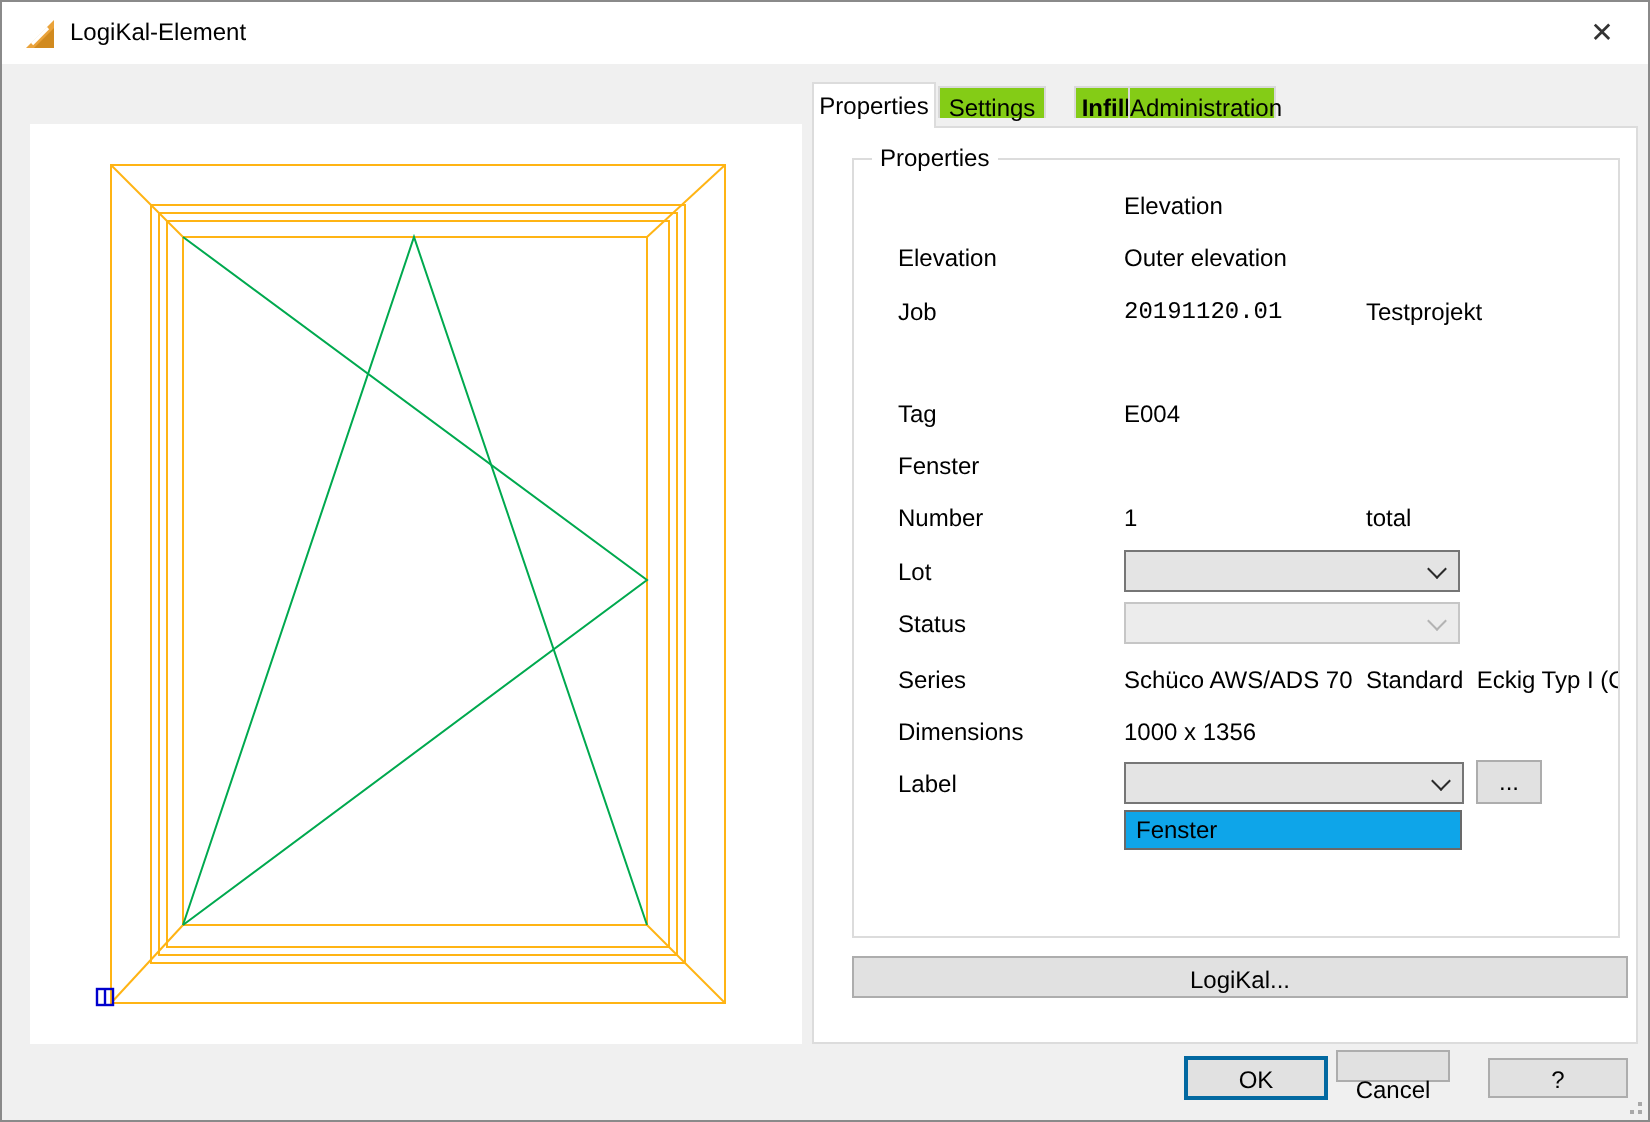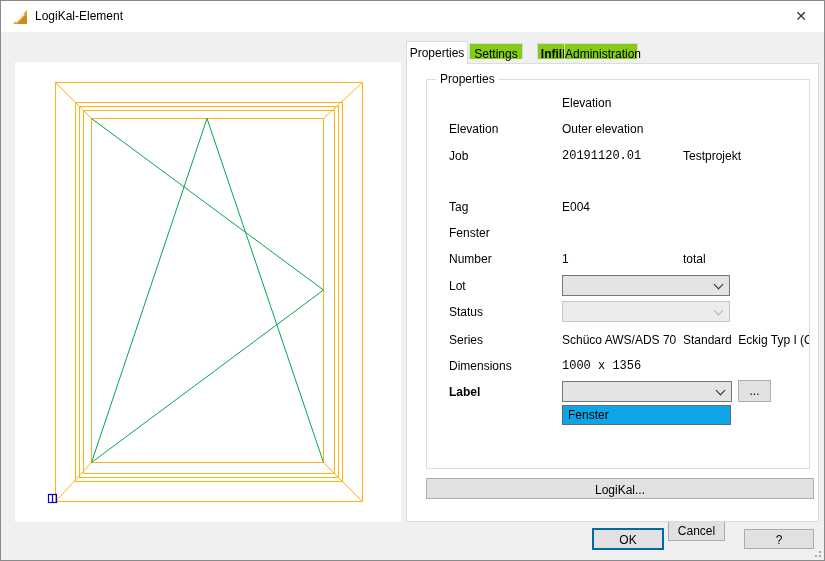--- a/index.html
+++ b/index.html
@@ -43,21 +43,21 @@
   .combo.disabled { color:#8d8d8d; border-color:#c6c6c6; background:#ececec; }
   .combo.disabled .chev { border-color:#b3b3b3; }
   .textbox { position:absolute; left:135px; width:169px; height:20px; background:#0ea5e9;
              border:1px solid #696969; padding:2px 4px 0 5px; }
   .btn { background:#e1e1e1; border:1px solid #adadad; text-align:center; font-size:12px;
          font-family:"Liberation Sans", sans-serif; }
   .more-btn { position:absolute; left:311px; top:300px; width:33px; height:22px; }
   .logikal-btn { position:absolute; left:19px; top:414px; width:388px; height:21px; padding-top:3px; }
   .ok-btn     { position:absolute; left:591px; top:527px; width:72px; height:22px;
                 border:2px solid #0369a1; padding-top:2px; }
-  .cancel-btn { position:absolute; left:667px; top:508px; width:57px; height:32px; padding-top:12px; }
+  .cancel-btn { position:absolute; left:667px; top:524px; width:57px; height:16px; padding-top:12px; }
   .help-btn   { position:absolute; left:743px; top:528px; width:70px; height:20px; padding-top:2px; }
   .grip { position:absolute; right:3px; bottom:3px; width:10px; height:10px; }
 </style>
 </head>
 <body>
 
 <div class="titlebar">
   <svg class="title-icon" viewBox="0 0 18 18">
     <polygon points="2,16 16,2 16,16" fill="#eaa33b"></polygon>
     <polygon points="6,16 16,6 16,16" fill="#d18a1f"></polygon>
@@ -135,23 +135,23 @@
     <span class="row-label" style="top:225px;">Status</span>
     <div class="combo disabled" style="top:221px;">
       <span>Calculation</span>
       <span class="chev"></span>
     </div>
 
     <span class="row-label" style="top:253px;">Series</span>
     <span class="row-value clip" style="top:253px;">Schüco AWS/ADS 70  Standard  Eckig Typ I (Ohne</span>
 
     <span class="row-label" style="top:279px;">Dimensions</span>
-    <span class="row-value" style="top:279px;font-family:Liberation Mono, monospace;">1000 x 1356</span>
+    <span class="row-value" style="top:279px;">1000 x 1356</span>
 
-    <span class="row-label" style="top:305px;font-weight:bold;">Label</span>
+    <span class="row-label" style="top:305px;">Label</span>
     <div class="combo" style="top:301px; width:170px;">
       <span>english (uk)</span>
       <span class="chev"></span>
     </div>
     <button class="btn more-btn">...</button>
     <div class="textbox" style="top:325px;">Fenster</div>
   </div>
 
   <button class="btn logikal-btn">LogiKal...</button>
 </div>

